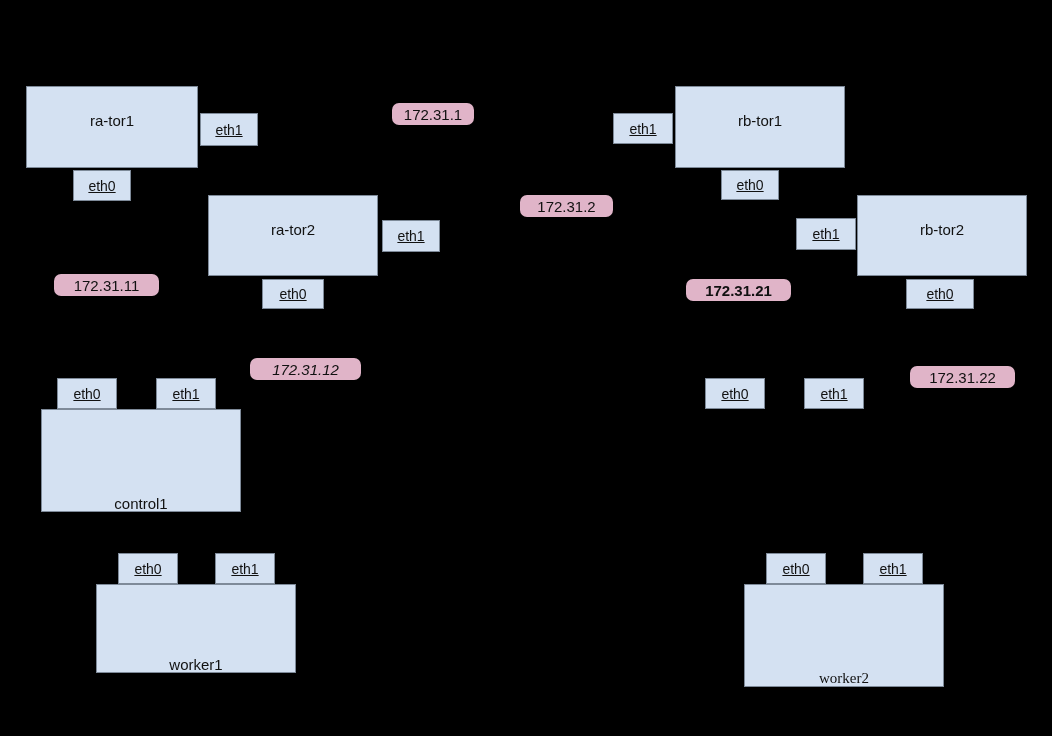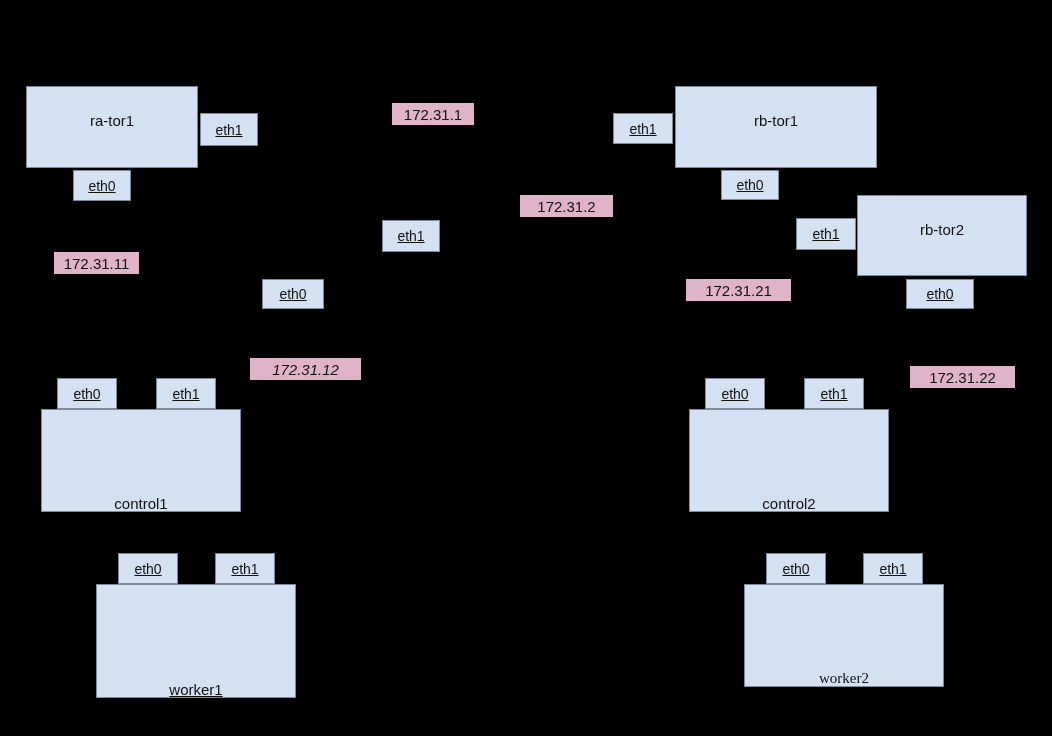--- a/index.html
+++ b/index.html
@@ -61,20 +61,21 @@
     box-sizing: border-box;
     background: #e0b4c8;
     color: #111111;
     font-size: 15px;
     line-height: 1;
     display: flex;
     align-items: center;
     justify-content: center;
     white-space: nowrap;
     padding: 0 8px;
+    border-radius: 7px;
   }
   
   .linklayer {
     position: absolute;
     left: 0; top: 0;
     width: 1052px;
     height: 736px;
     pointer-events: none;
   }
   .link {
@@ -97,51 +98,51 @@
       <path class="link" d="M 750 200 L 735 378"></path>
       <path class="link" d="M 750 200 L 796 553"></path>
       <path class="link" d="M 940 309 L 834 378"></path>
       <path class="link" d="M 940 309 L 893 553"></path>
     </svg>
 <div class="node label-top" style="left: 26px; top: 86px; width: 172px; height: 82px;">
       <span class="node-label">ra-tor1</span>
     </div>
     <div class="port" style="left: 200px; top: 113px; width: 58px; height: 33px;">eth1</div>
     <div class="port" style="left: 73px; top: 170px; width: 58px; height: 31px;">eth0</div>
+    <div class="node label-top" style="left: 208px; top: 195px; width: 170px; height: 81px;">
+      <span class="node-label">ra-tor2</span>
+    </div>
     <div class="port" style="left: 382px; top: 220px; width: 58px; height: 32px;">eth1</div>
     <div class="port" style="left: 262px; top: 279px; width: 62px; height: 30px;">eth0</div>
-    <div class="node label-top" style="left: 675px; top: 86px; width: 202px; height: 82px;">
+    <div class="node label-top" style="left: 675px; top: 86px; width: 170px; height: 82px;">
       <span class="node-label">rb-tor1</span>
     </div>
     <div class="port" style="left: 613px; top: 113px; width: 60px; height: 31px;">eth1</div>
     <div class="port" style="left: 721px; top: 170px; width: 58px; height: 30px;">eth0</div>
     <div class="node label-top" style="left: 857px; top: 195px; width: 170px; height: 81px;">
       <span class="node-label">rb-tor2</span>
     </div>
     <div class="port" style="left: 796px; top: 218px; width: 60px; height: 32px;">eth1</div>
     <div class="port" style="left: 906px; top: 279px; width: 68px; height: 30px;">eth0</div>
     <div class="node label-bottom" style="left: 41px; top: 409px; width: 200px; height: 103px;">
       <span class="node-label">control1</span>
     </div>
     <div class="port" style="left: 57px; top: 378px; width: 60px; height: 31px;">eth0</div>
     <div class="port" style="left: 156px; top: 378px; width: 60px; height: 31px;">eth1</div>
-    <div class="node label-bottom" style="left: 689px; top: 409px; width: 200px; height: 103px;">
-      <span class="node-label">control2</span>
-    </div>
     <div class="port" style="left: 705px; top: 378px; width: 60px; height: 31px;">eth0</div>
     <div class="port" style="left: 804px; top: 378px; width: 60px; height: 31px;">eth1</div>
-    <div class="node label-bottom" style="left: 96px; top: 584px; width: 200px; height: 114px; text-decoration: underline;">
+    <div class="node label-bottom" style="left: 96px; top: 584px; width: 200px; height: 89px;">
       <span class="node-label">worker1</span>
     </div>
     <div class="port" style="left: 118px; top: 553px; width: 60px; height: 31px;">eth0</div>
     <div class="port" style="left: 215px; top: 553px; width: 60px; height: 31px;">eth1</div>
     <div class="node label-bottom" style="left: 744px; top: 584px; width: 200px; height: 103px; font-family: Liberation Serif, serif;">
       <span class="node-label">worker2</span>
     </div>
     <div class="port" style="left: 766px; top: 553px; width: 60px; height: 31px;">eth0</div>
     <div class="port" style="left: 863px; top: 553px; width: 60px; height: 31px;">eth1</div>
     <div class="iplabel" style="left: 392px; top: 103px; width: 82px; height: 22px;">172.31.1</div>
     <div class="iplabel" style="left: 520px; top: 195px; width: 93px; height: 22px;">172.31.2</div>
-    <div class="iplabel" style="left: 54px; top: 252px; width: 85px; height: 22px;">172.31.11</div>
+    <div class="iplabel" style="left: 54px; top: 274px; width: 105px; height: 22px;">172.31.11</div>
     <div class="iplabel" style="left: 250px; top: 358px; width: 111px; height: 22px; font-style: italic;">172.31.12</div>
-    <div class="iplabel" style="left: 686px; top: 279px; width: 105px; height: 22px;">172.31.21</div>
+    <div class="iplabel" style="left: 686px; top: 279px; width: 105px; height: 22px; font-weight: bold;">172.31.21</div>
     <div class="iplabel" style="left: 910px; top: 366px; width: 105px; height: 22px;">172.31.22</div>
   </div>
 
 </body></html>

